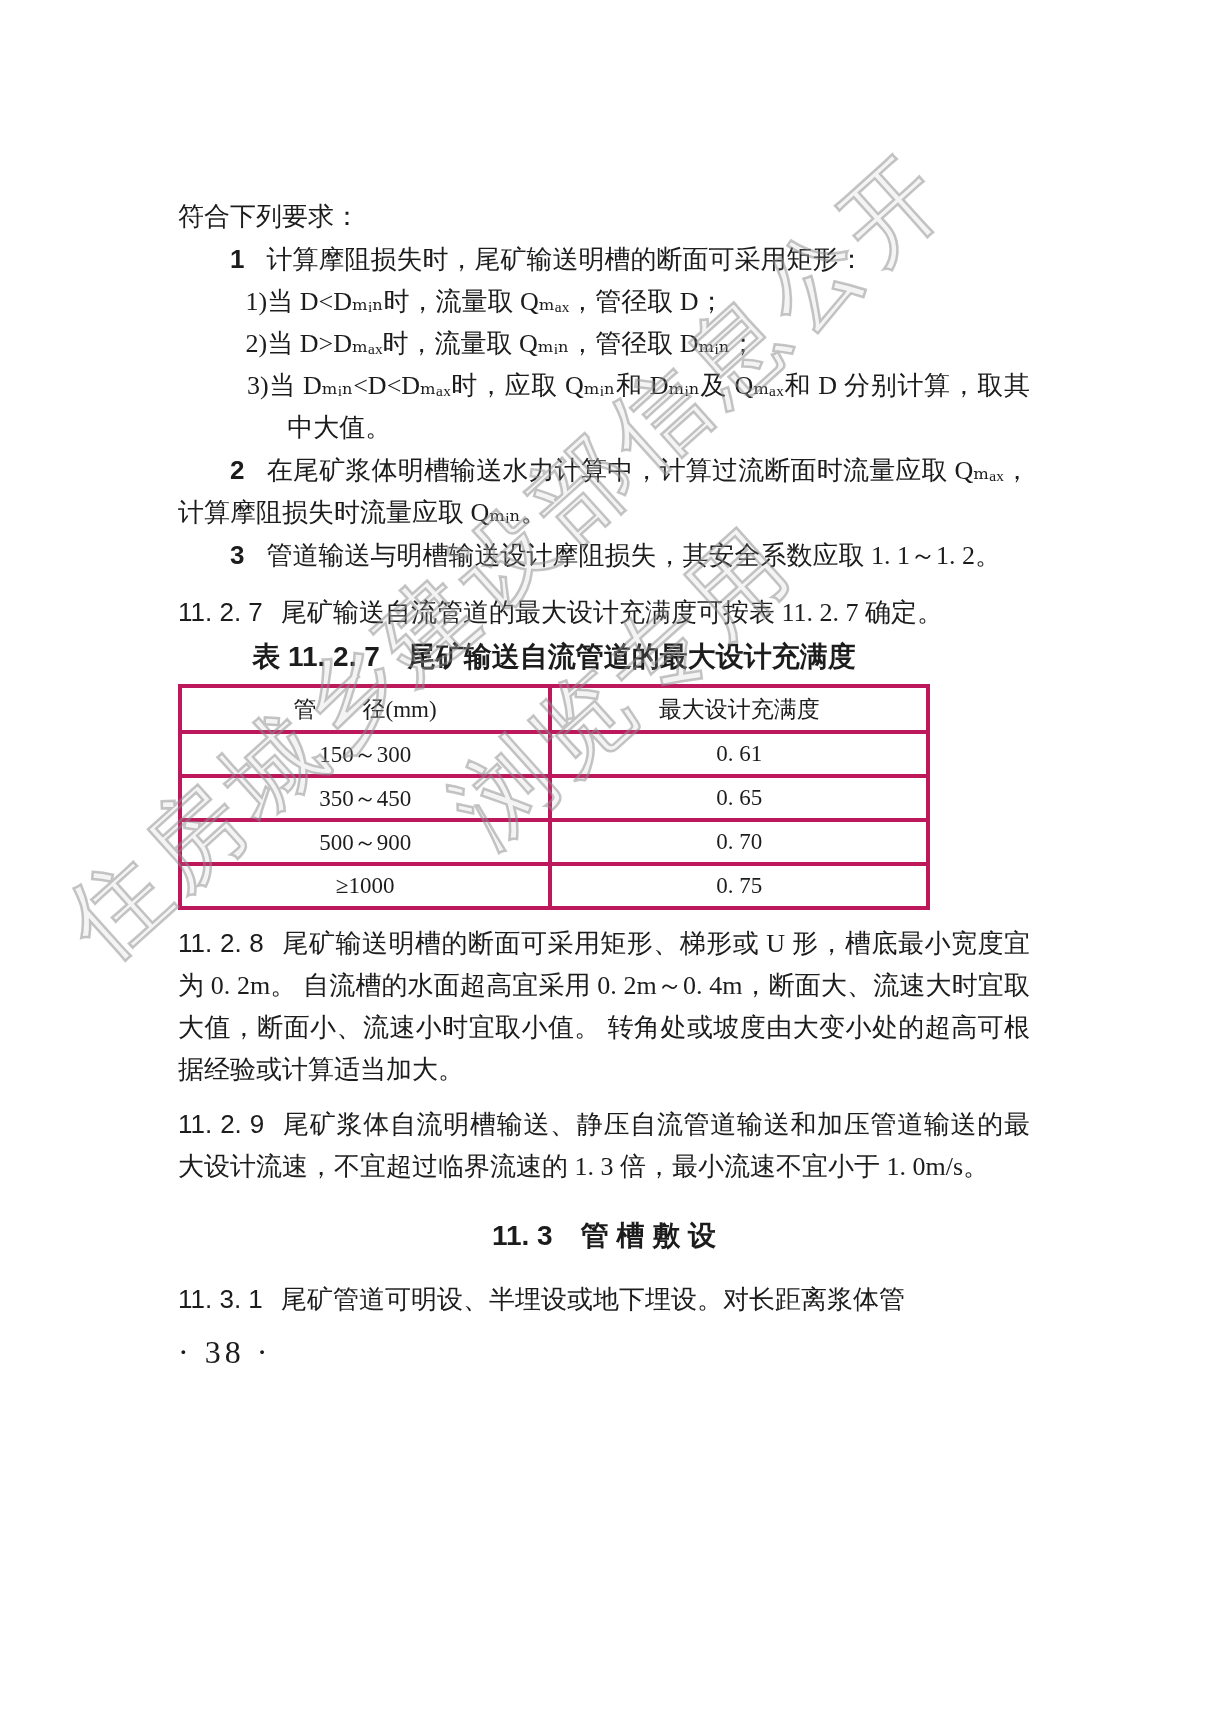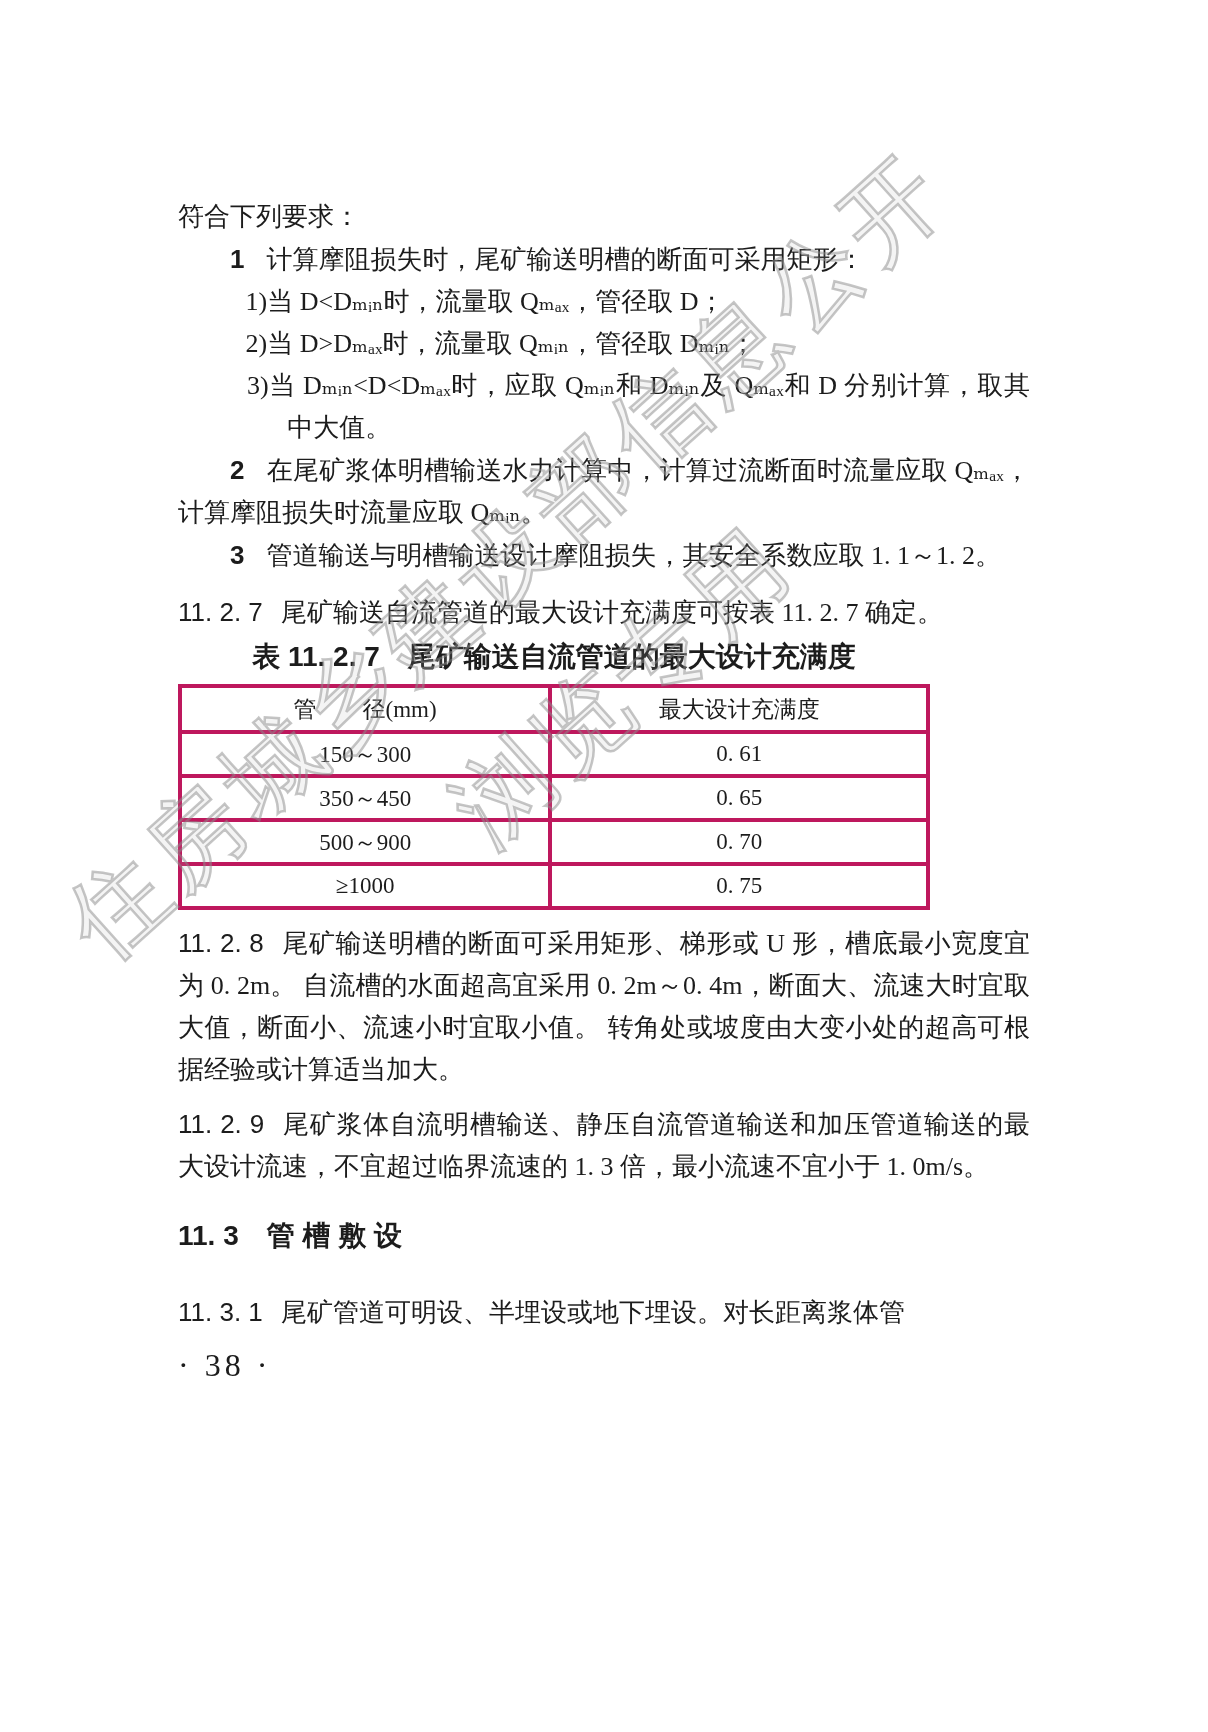--- a/index.html
+++ b/index.html
@@ -60,26 +60,27 @@
     font-size: 23px;
     font-weight: normal;
     height: 44px;
     padding: 0 18px;
   }
   table.dtable th { height: 46px; }
   .col-diam { width: 49.5%; }
   .clause { margin-top: 12px; }
   .clause-first { margin-top: 14px; }
   .section-heading {
+    text-align: center;
     font-family: "Liberation Sans", "DejaVu Sans", sans-serif;
     font-weight: bold;
     font-size: 28px;
     line-height: 40px;
     margin-top: 28px;
-    margin-bottom: 35px;
+    margin-bottom: 22px;
   }
   .pagenum {
     font-size: 32px;
     line-height: 34px;
     margin-top: 14px;
     letter-spacing: 4px;
   }
   .watermark {
     position: absolute;
     left: 565px;

